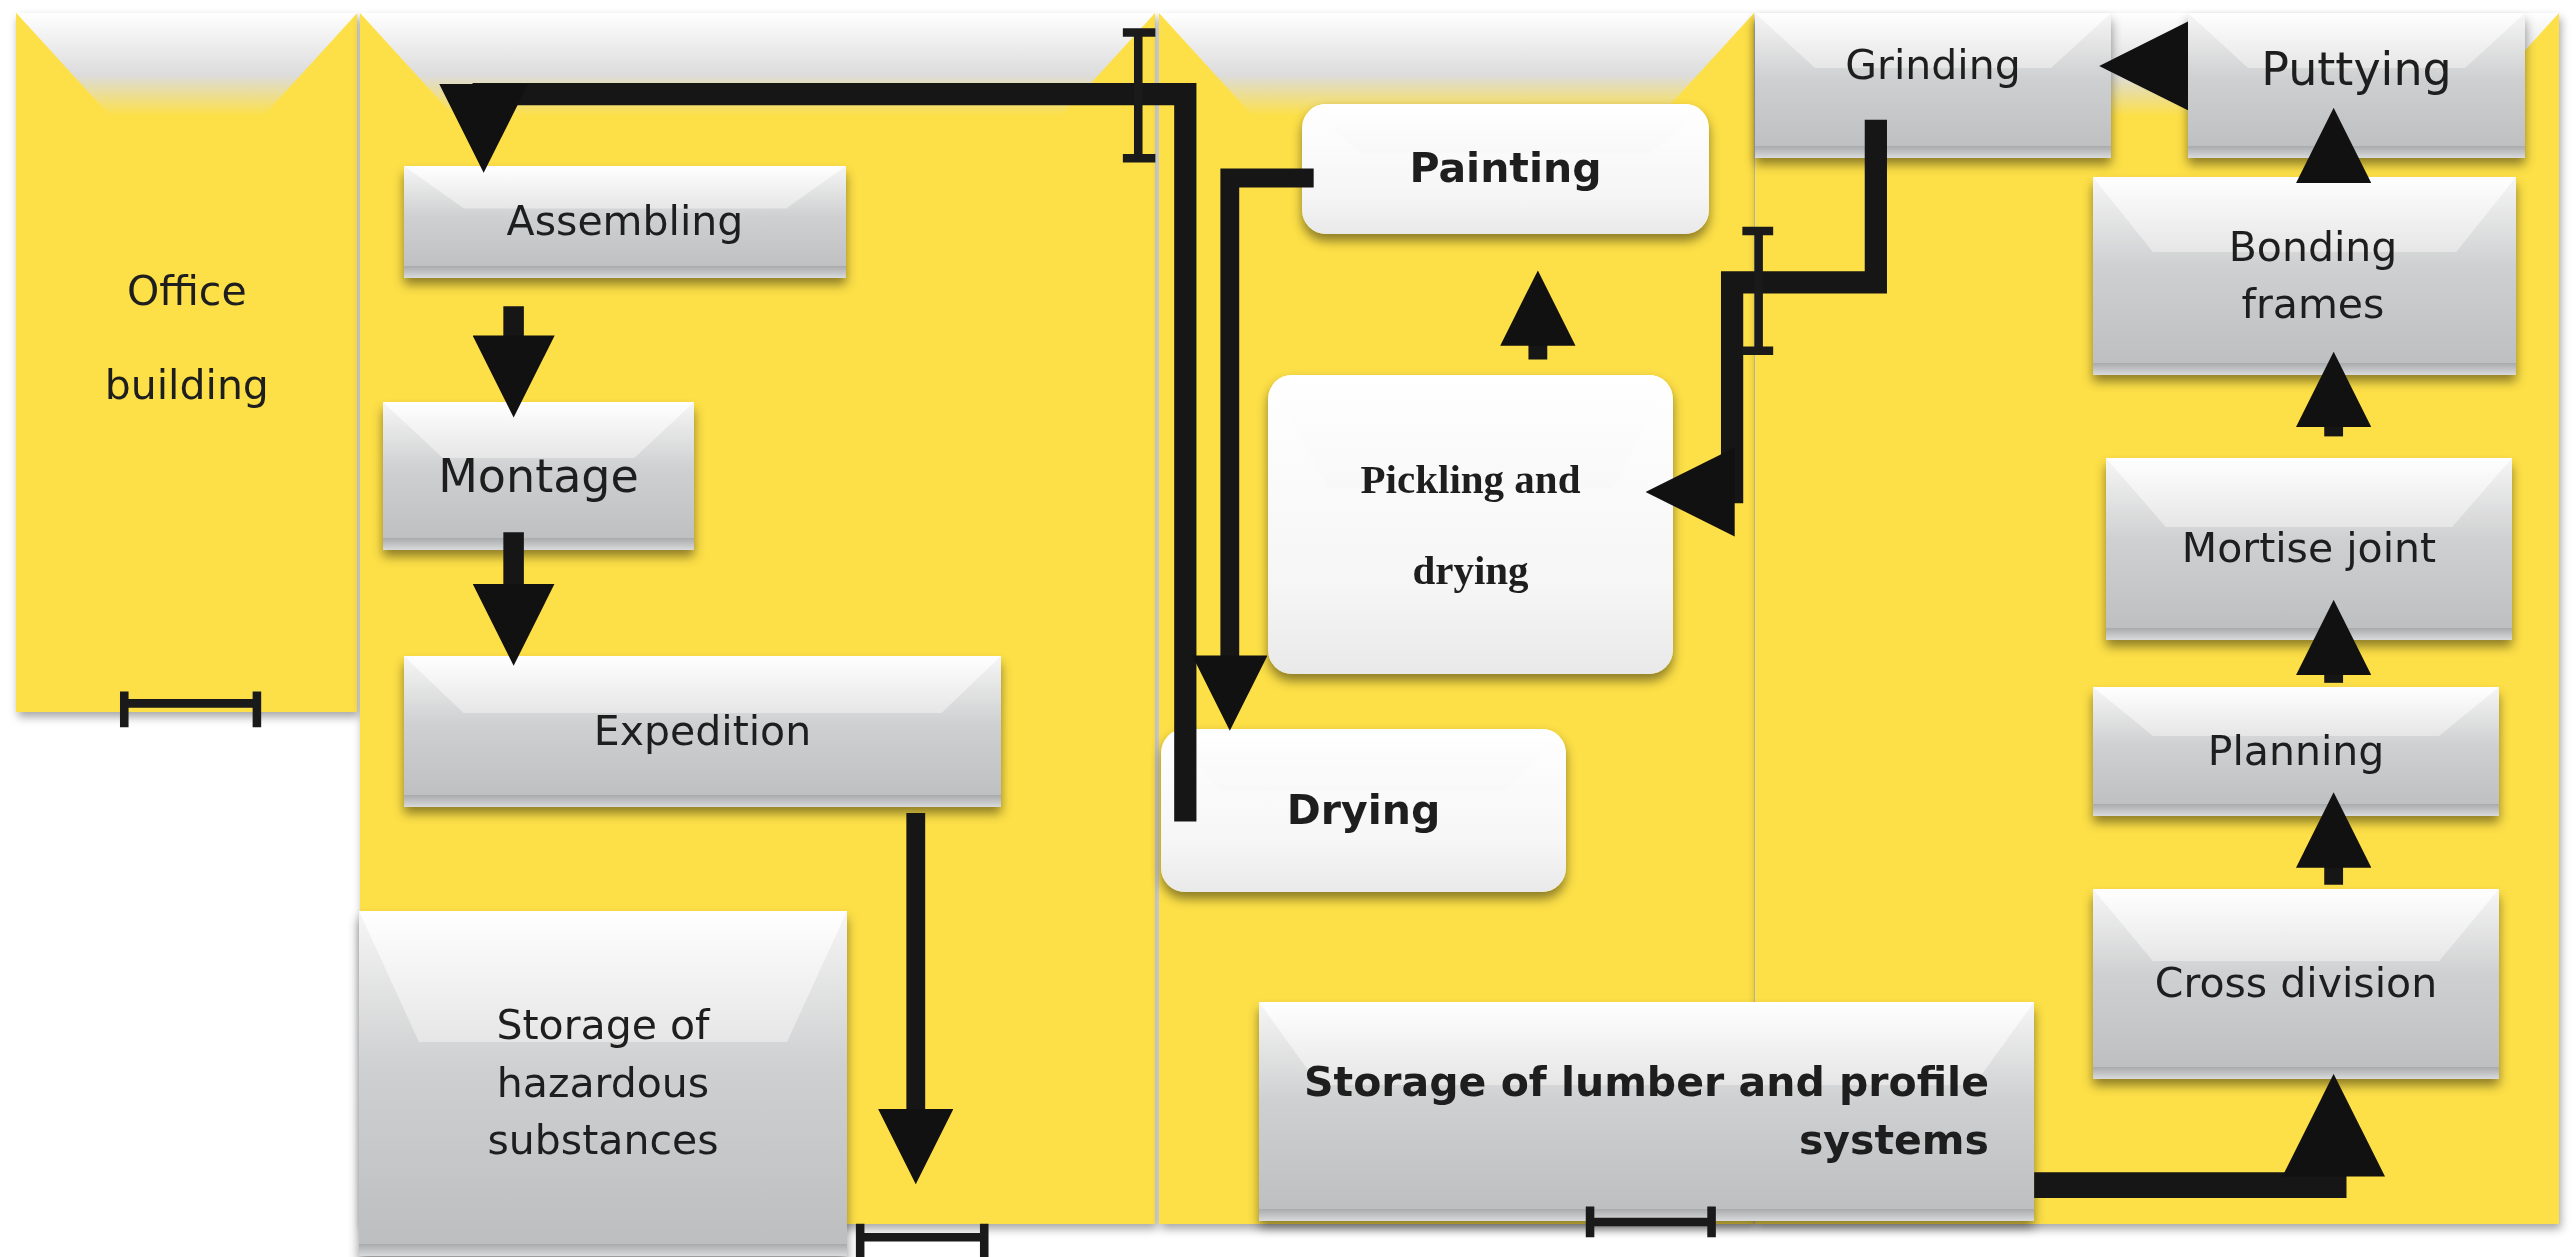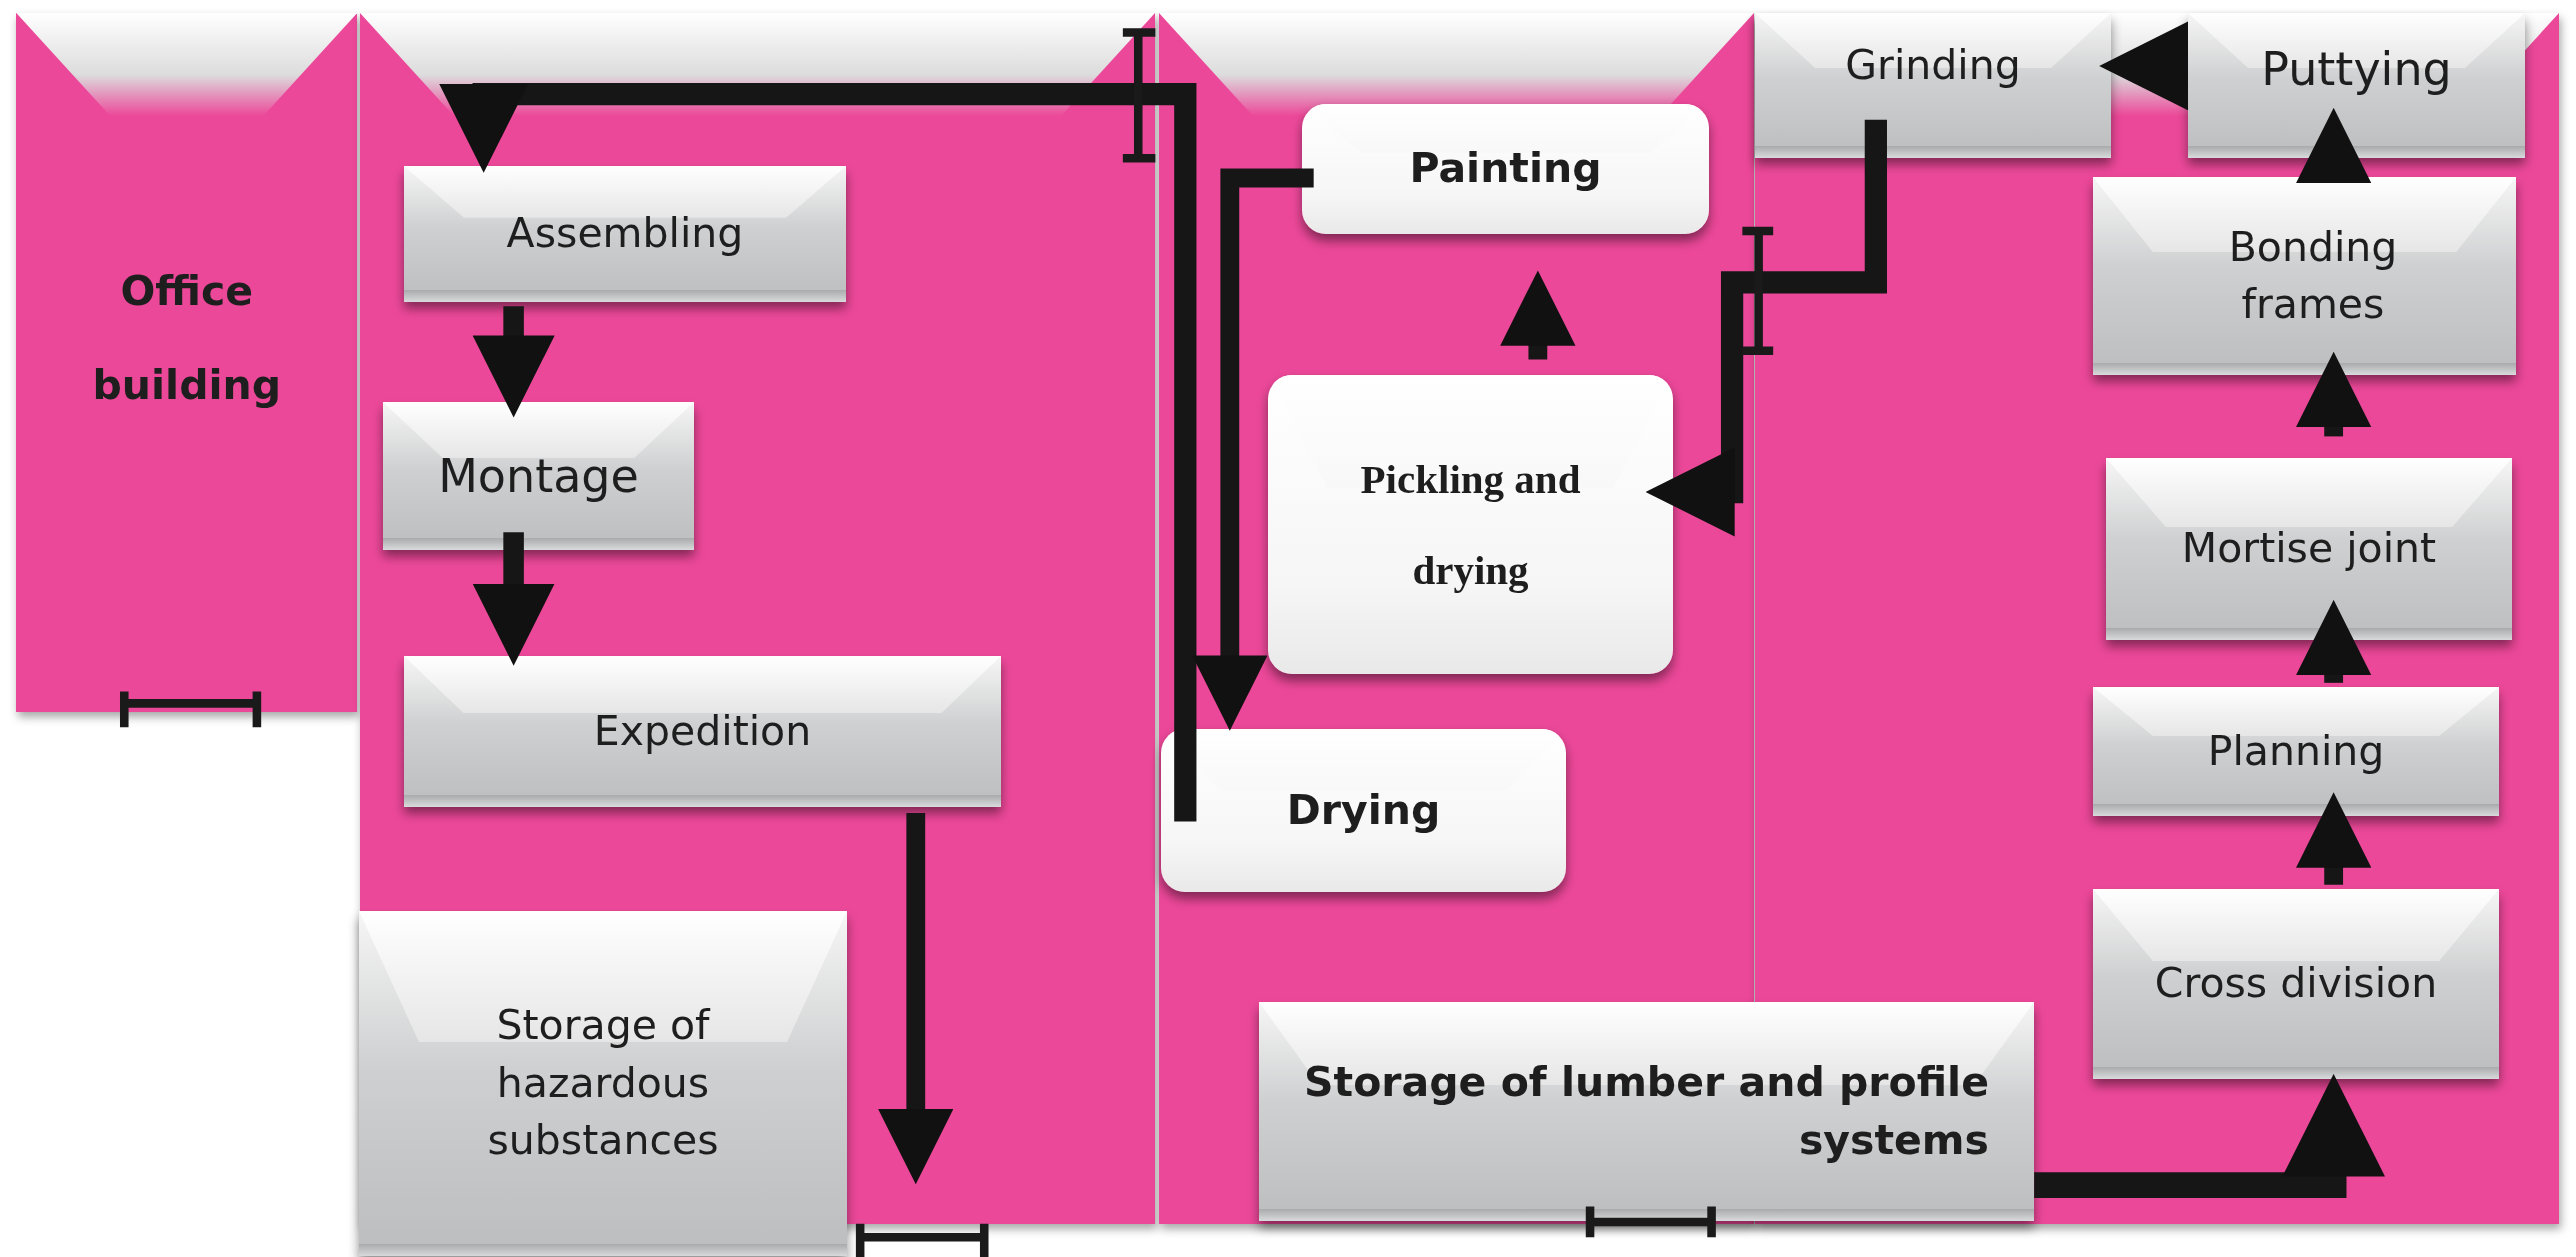--- a/index.html
+++ b/index.html
@@ -1,22 +1,21 @@
 <!DOCTYPE html>
 <html style="font-size:13.7px"><head>
 <meta charset="utf-8">
 <style>
   html, body { margin:0; padding:0; background:#ffffff; }
   body { width:2576px; height:1257px; position:relative; overflow:hidden; font-family:"DejaVu Sans", sans-serif; }
   .hall {
     position:absolute;
-    background:#ec4899;
+    background:#fde047;
     box-shadow: 1.7px 5.1px 8.6px rgba(0,0,0,0.35);
     overflow:hidden;
-    font-weight:bold;
   }
   .hall::before {
     content:""; position:absolute; left:0; right:0; top:0; height:103px;
     background:linear-gradient(#ffffff, #dcdcdd 60%, rgba(194,195,197,0));
     clip-path: polygon(0 0, 100% 0, calc(100% - 94px) 100%, 94px 100%);
   }
   .box {
     position:absolute;
     background:linear-gradient(#f6f6f6 0%, #cfd0d1 45%, #bcbdbf 100%);
     box-shadow: 0 6.8px 10.3px rgba(0,0,0,0.45);
@@ -47,21 +46,21 @@
 <body>
 
 <div class="hall" style="left:16.3px;top:13px;width:341px;height:699px;">
   <div style="position:absolute;left:0;right:0;top:231px;text-align:center;font-size:41px;line-height:94px;color:#1e1e1e;white-space:pre-line;">Office
 building</div>
 </div>
 <div class="hall" style="left:360px;top:13px;width:795px;height:1211px;"></div>
 <div class="hall" style="left:1159px;top:13px;width:595px;height:1211px;"></div>
 <div class="hall" style="left:1755px;top:13px;width:804px;height:1211px;"></div>
 
-<div class="box" style="left:404px;top:166px;width:442px;height:136px;">
+<div class="box" style="left:404px;top:166px;width:442px;height:112px;">
     <span>Assembling</span>
   </div>
 <div class="box" style="left:383px;top:402px;width:311px;height:148px;font-size:46px;">
     <span>Montage</span>
   </div>
 <div class="box" style="left:404px;top:656px;width:597px;height:151px;">
     <span>Expedition</span>
   </div>
 <div class="box" style="left:359px;top:895px;width:488px;height:345px;margin-top:16px;">
     <span>Storage of

